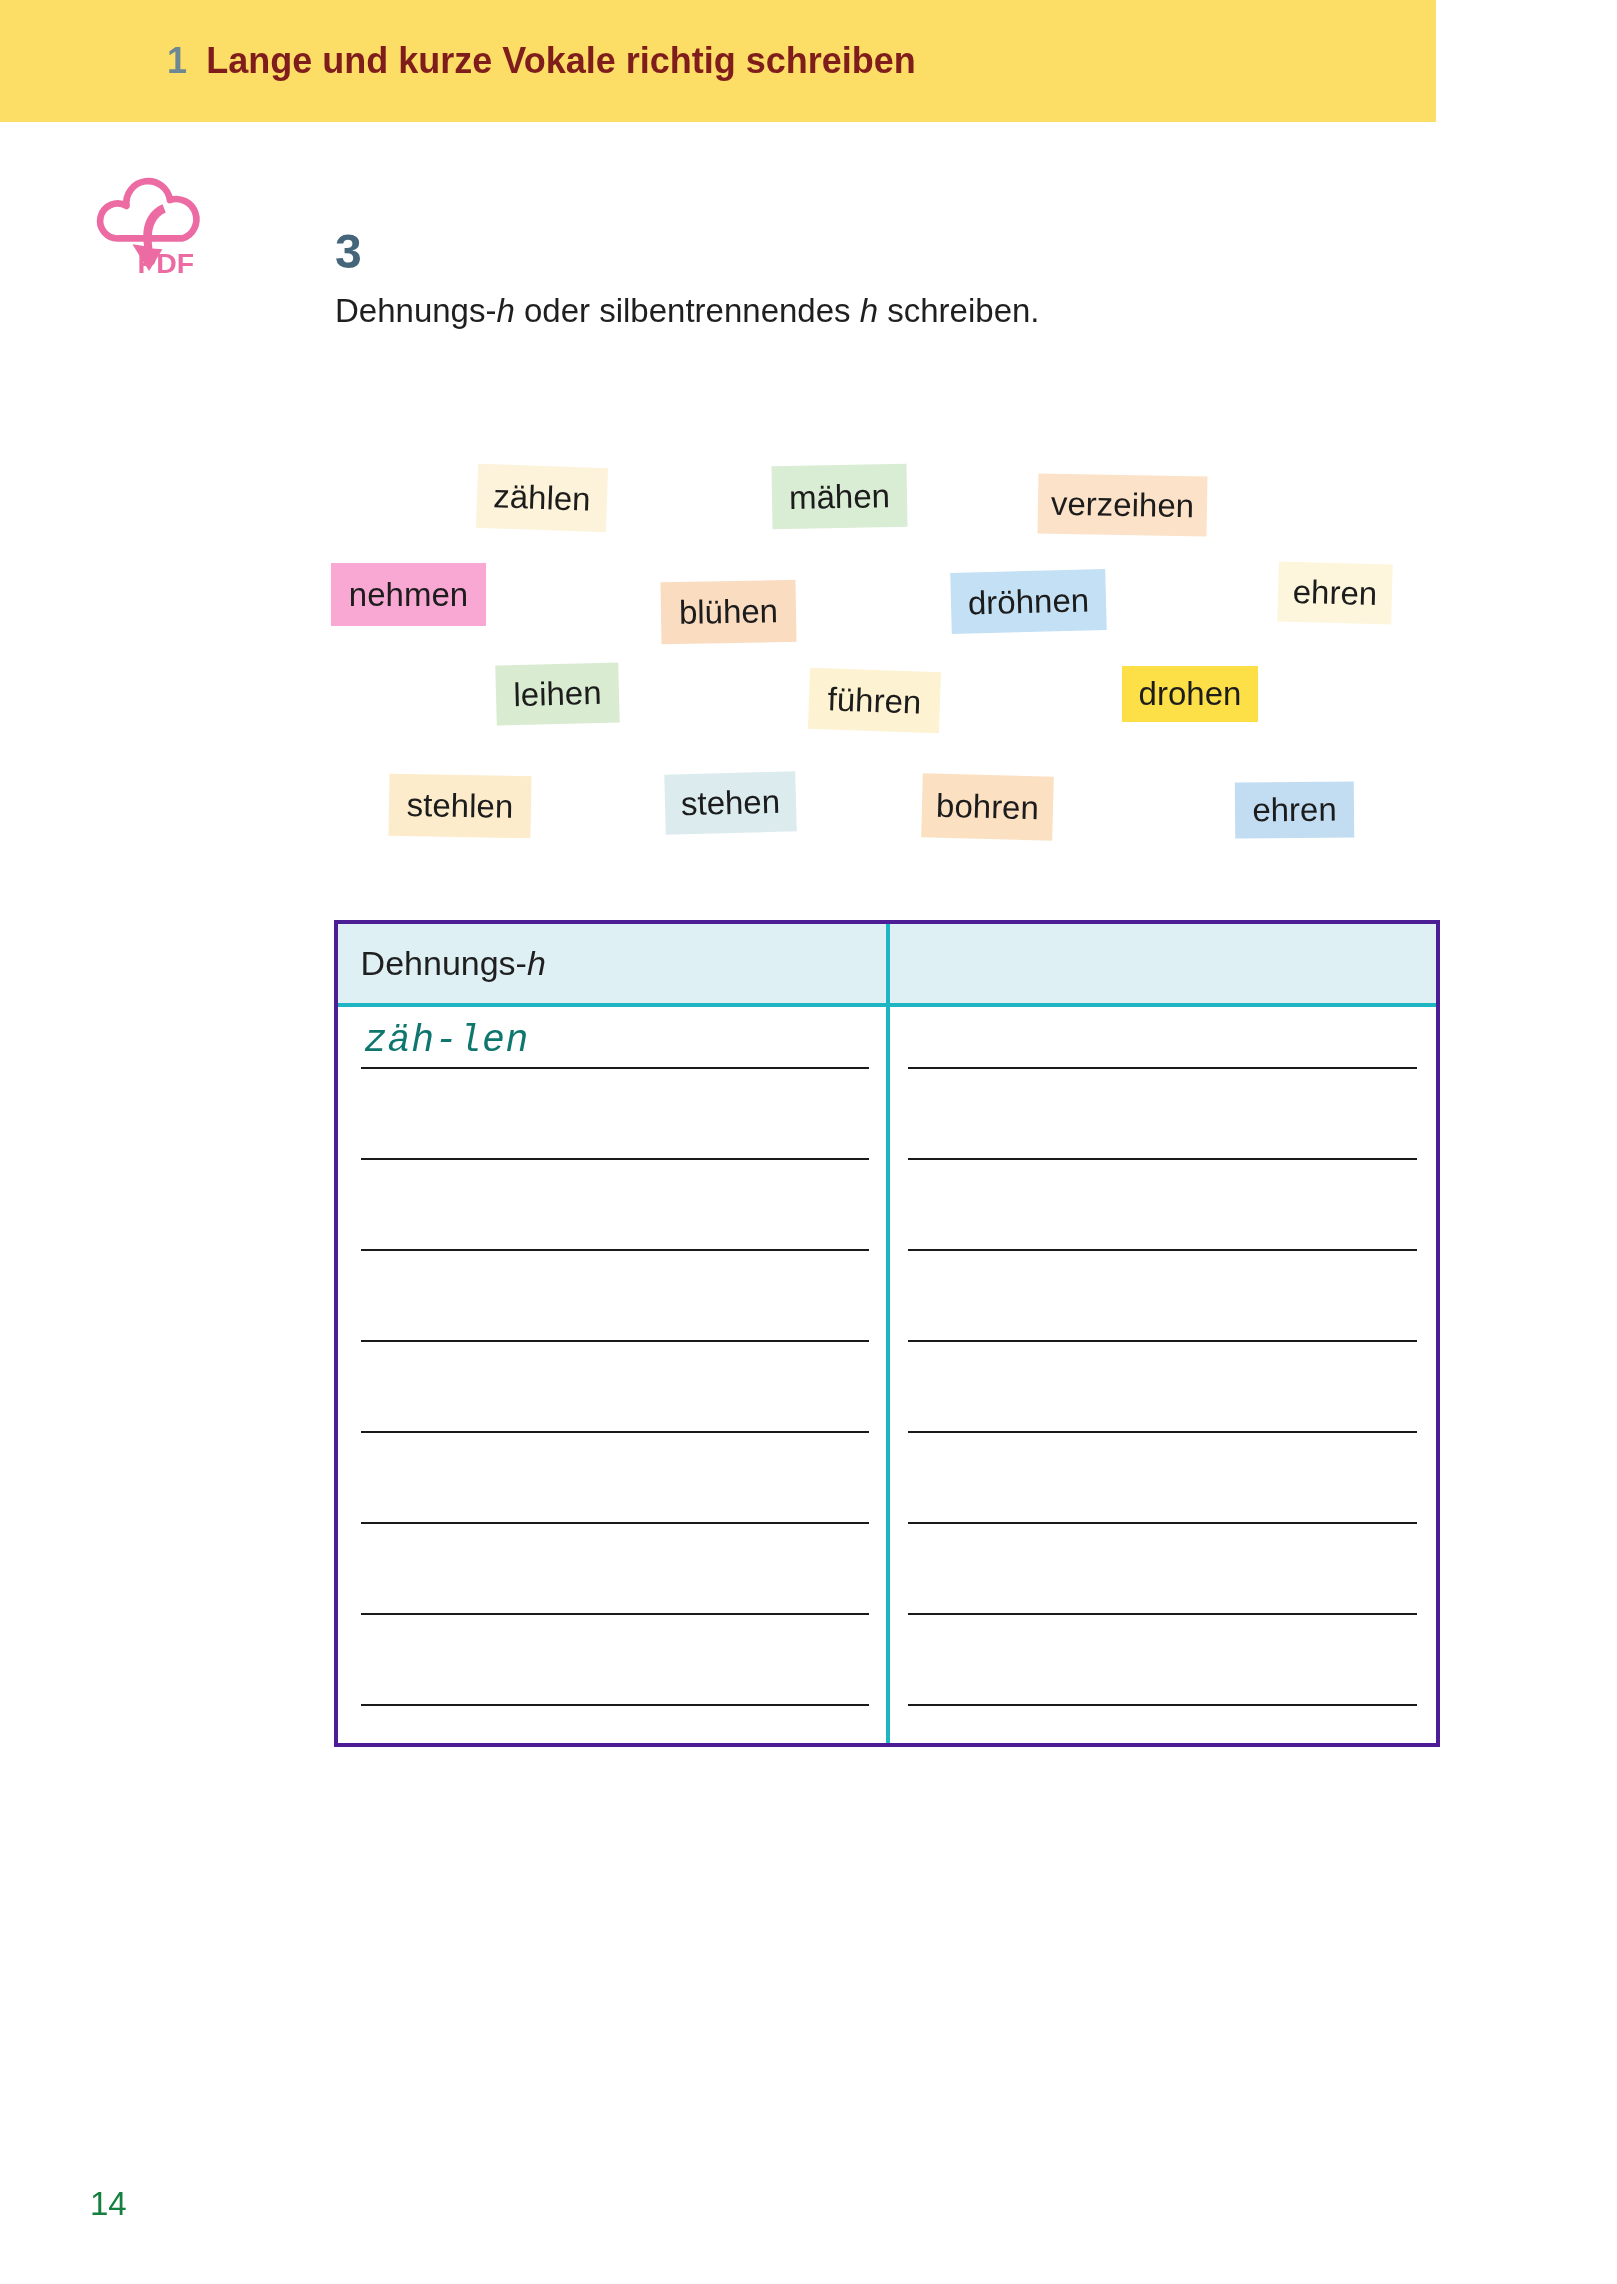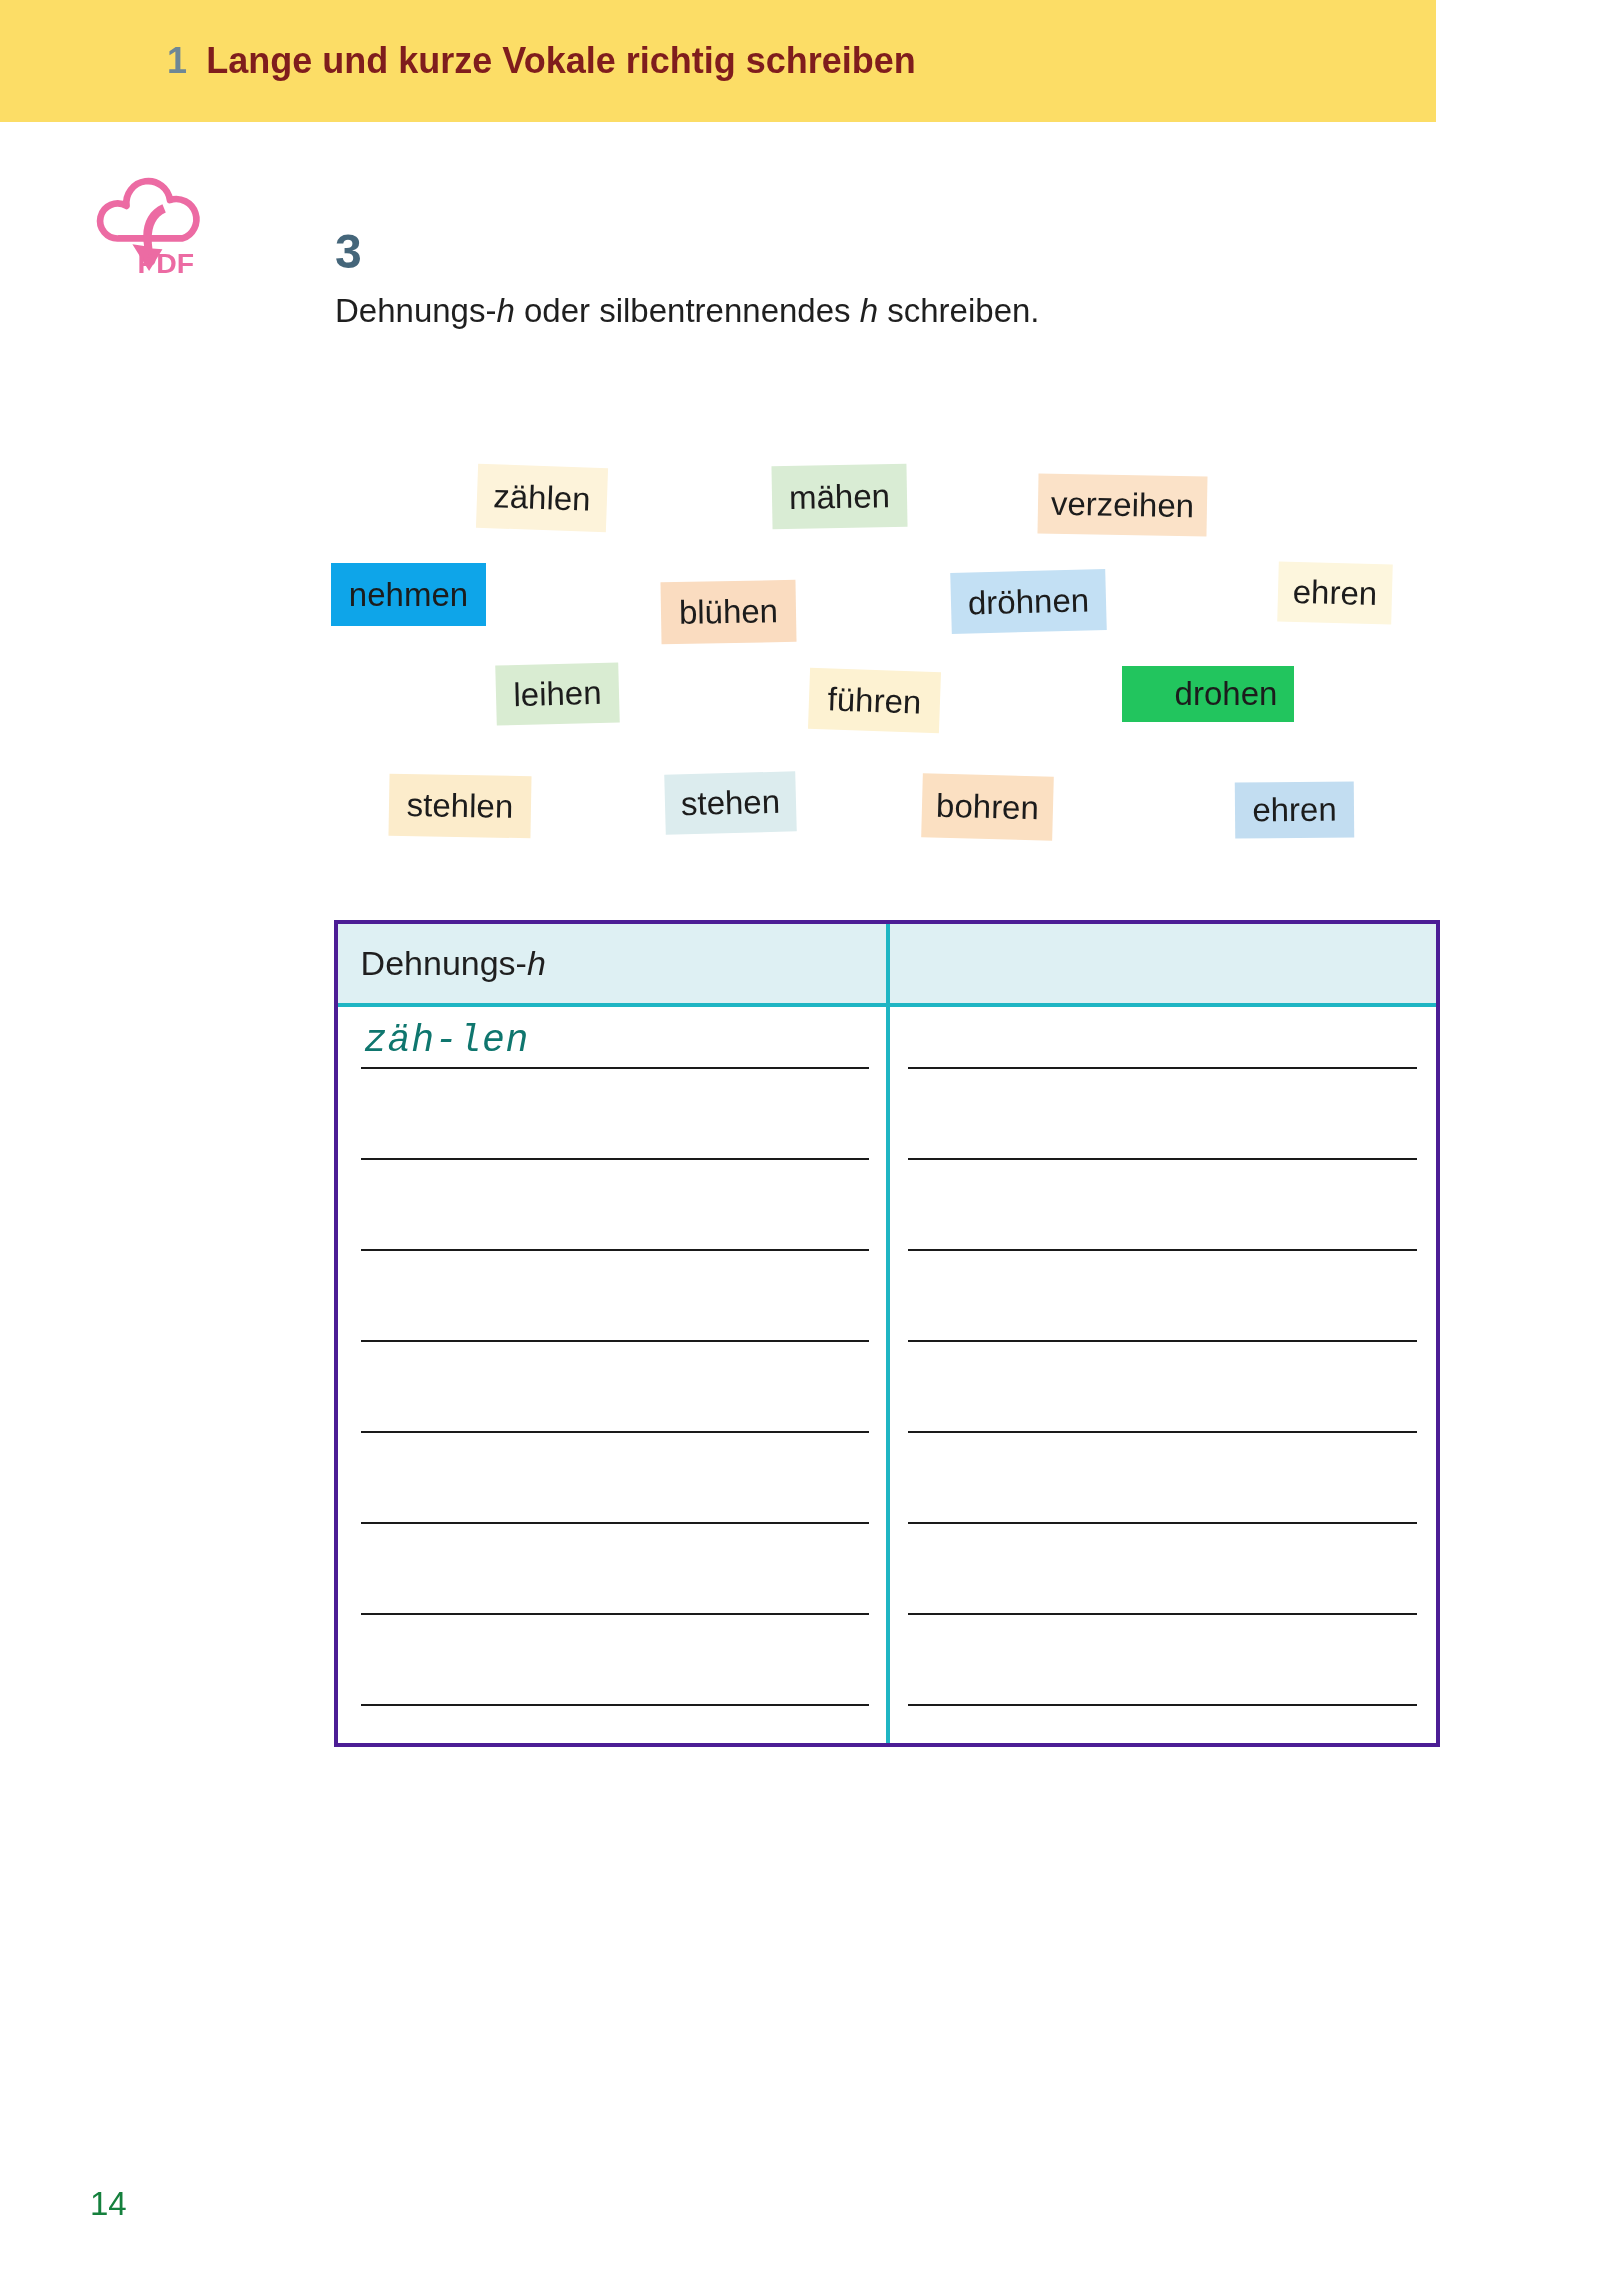--- a/index.html
+++ b/index.html
@@ -149,39 +149,39 @@
   <div class="word-cloud">
       <div class="word-card" style="left: 477px; top: 466px; width: 130px; height: 64px; background: rgb(253, 243, 218); transform: rotate(2deg);">
         <span>zählen</span>
       </div>
       <div class="word-card" style="left: 772px; top: 465px; width: 135px; height: 63px; background: rgb(217, 236, 212); transform: rotate(-1deg);">
         <span>mähen</span>
       </div>
       <div class="word-card" style="left: 1038px; top: 475px; width: 169px; height: 60px; background: rgb(251, 226, 200); transform: rotate(1deg);">
         <span>verzeihen</span>
       </div>
-      <div class="word-card" style="left: 331px; top: 563px; width: 155px; height: 63px; background: #0ea5e9; transform: rotate(0deg);">
+      <div class="word-card" style="left: 331px; top: 563px; width: 155px; height: 63px; background: #f9a8d4; transform: rotate(0deg);">
         <span>nehmen</span>
       </div>
       <div class="word-card" style="left: 661px; top: 581px; width: 135px; height: 62px; background: rgb(250, 220, 192); transform: rotate(-1deg);">
         <span>blühen</span>
       </div>
       <div class="word-card" style="left: 951px; top: 571px; width: 155px; height: 61px; background: rgb(195, 224, 244); transform: rotate(-1.5deg);">
         <span>dröhnen</span>
       </div>
       <div class="word-card" style="left: 1278px; top: 563px; width: 114px; height: 60px; background: rgb(253, 246, 221); transform: rotate(1.5deg);">
         <span>ehren</span>
       </div>
       <div class="word-card" style="left: 496px; top: 664px; width: 123px; height: 60px; background: rgb(217, 236, 210); transform: rotate(-1.5deg);">
         <span>leihen</span>
       </div>
       <div class="word-card" style="left: 809px; top: 670px; width: 131px; height: 61px; background: rgb(253, 242, 210); transform: rotate(2deg);">
         <span>führen</span>
       </div>
-      <div class="word-card" style="left: 1122px; top: 666px; width: 136px; height: 56px; background: #22c55e; transform: rotate(0deg); padding-left: 36px;">
+      <div class="word-card" style="left: 1122px; top: 666px; width: 136px; height: 56px; background: #fde047; transform: rotate(0deg);">
         <span>drohen</span>
       </div>
       <div class="word-card" style="left: 389px; top: 775px; width: 142px; height: 62px; background: rgb(252, 236, 203); transform: rotate(1deg);">
         <span>stehlen</span>
       </div>
       <div class="word-card" style="left: 665px; top: 773px; width: 131px; height: 60px; background: rgb(220, 236, 238); transform: rotate(-1.5deg);">
         <span>stehen</span>
       </div>
       <div class="word-card" style="left: 922px; top: 775px; width: 131px; height: 64px; background: rgb(251, 224, 194); transform: rotate(1.5deg);">
         <span>bohren</span>

